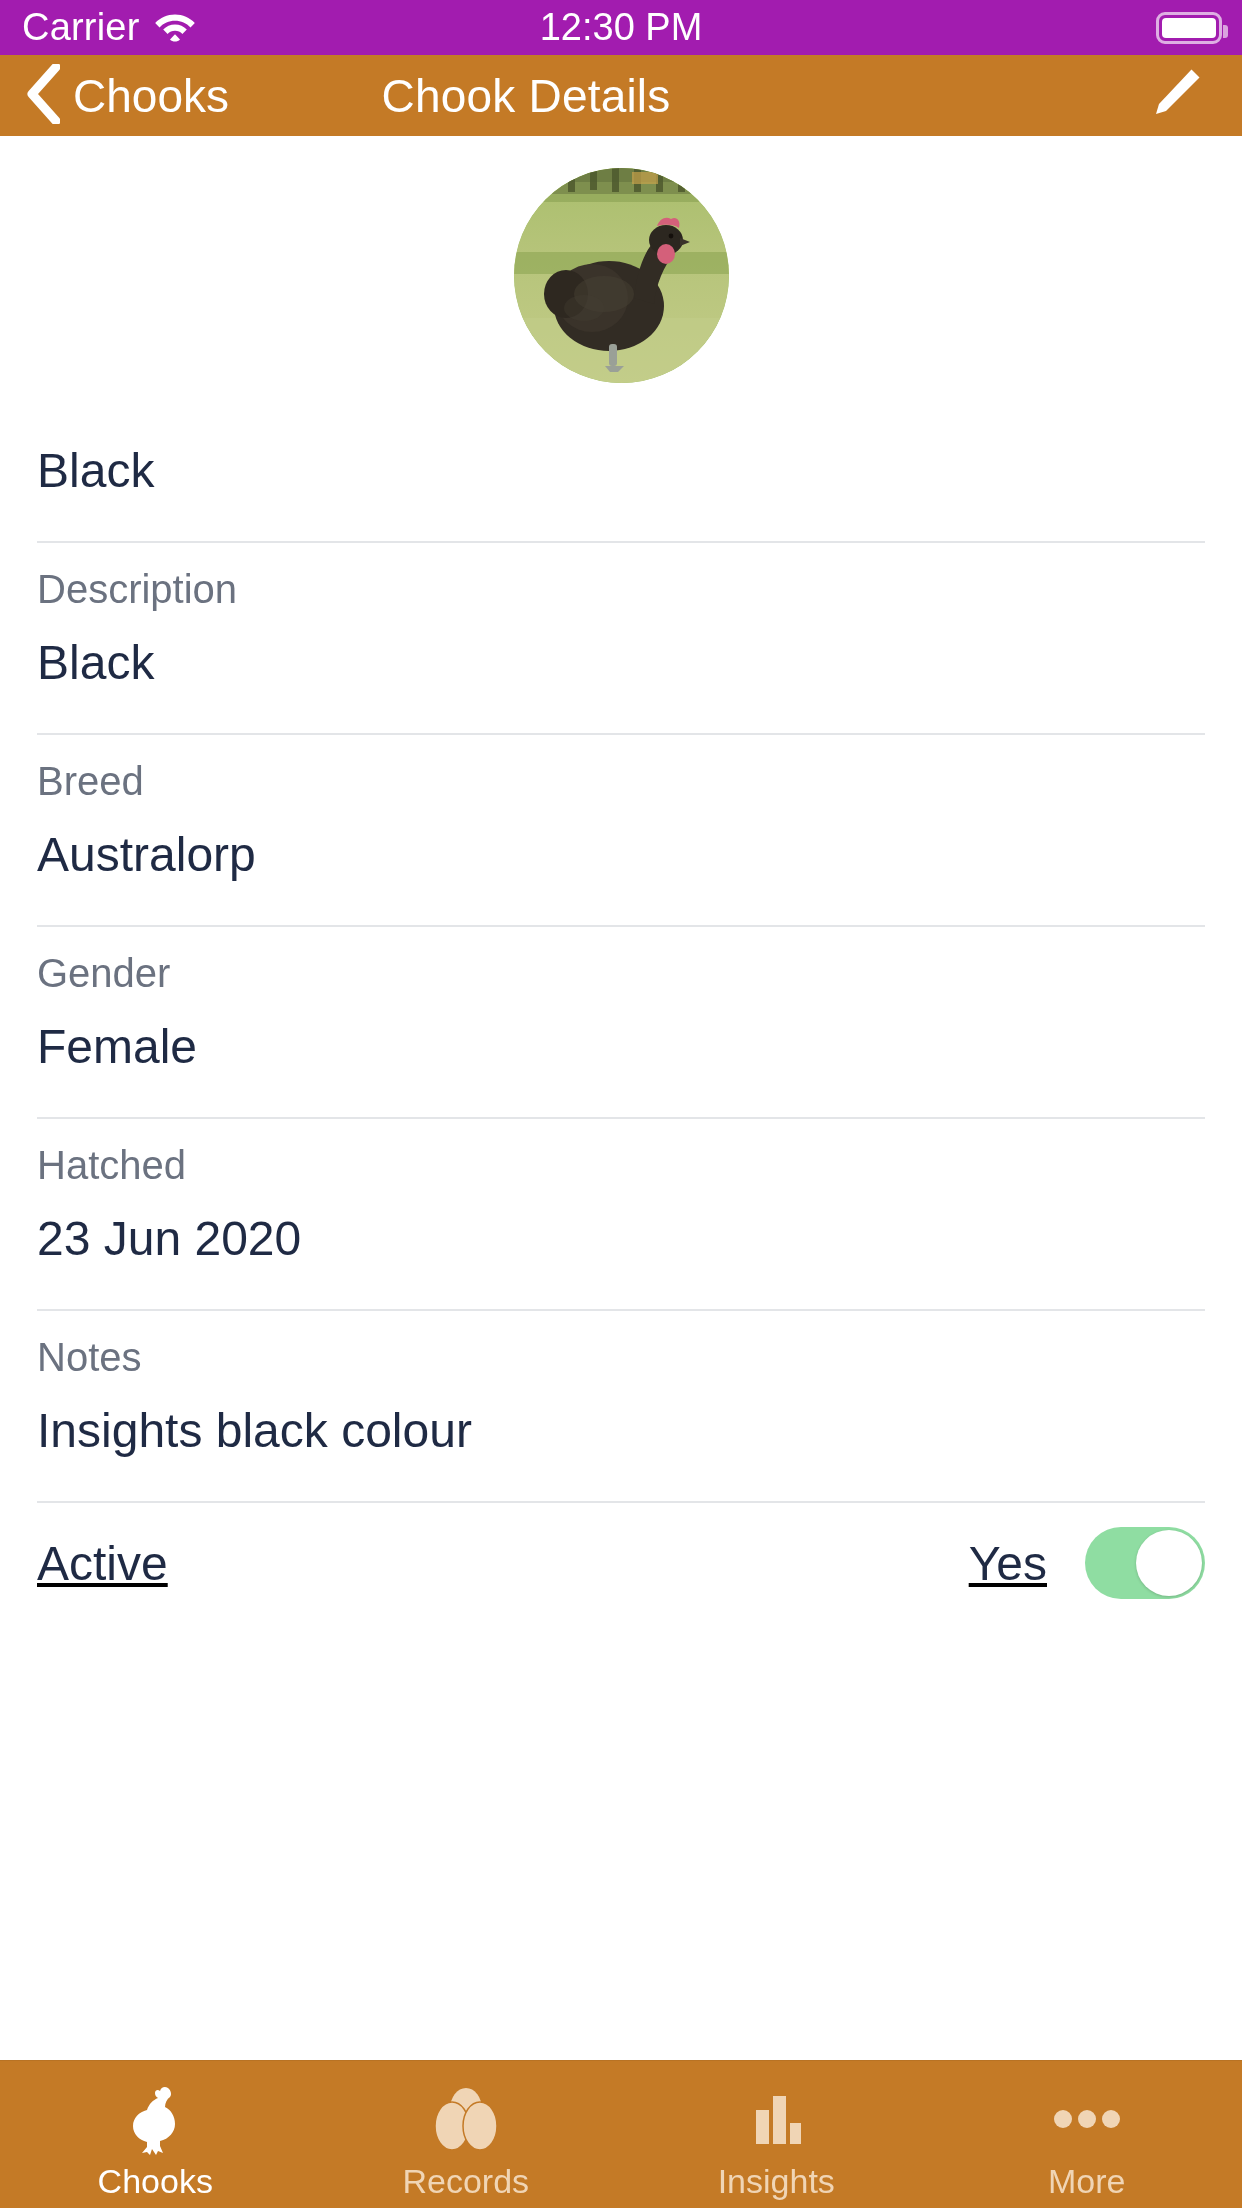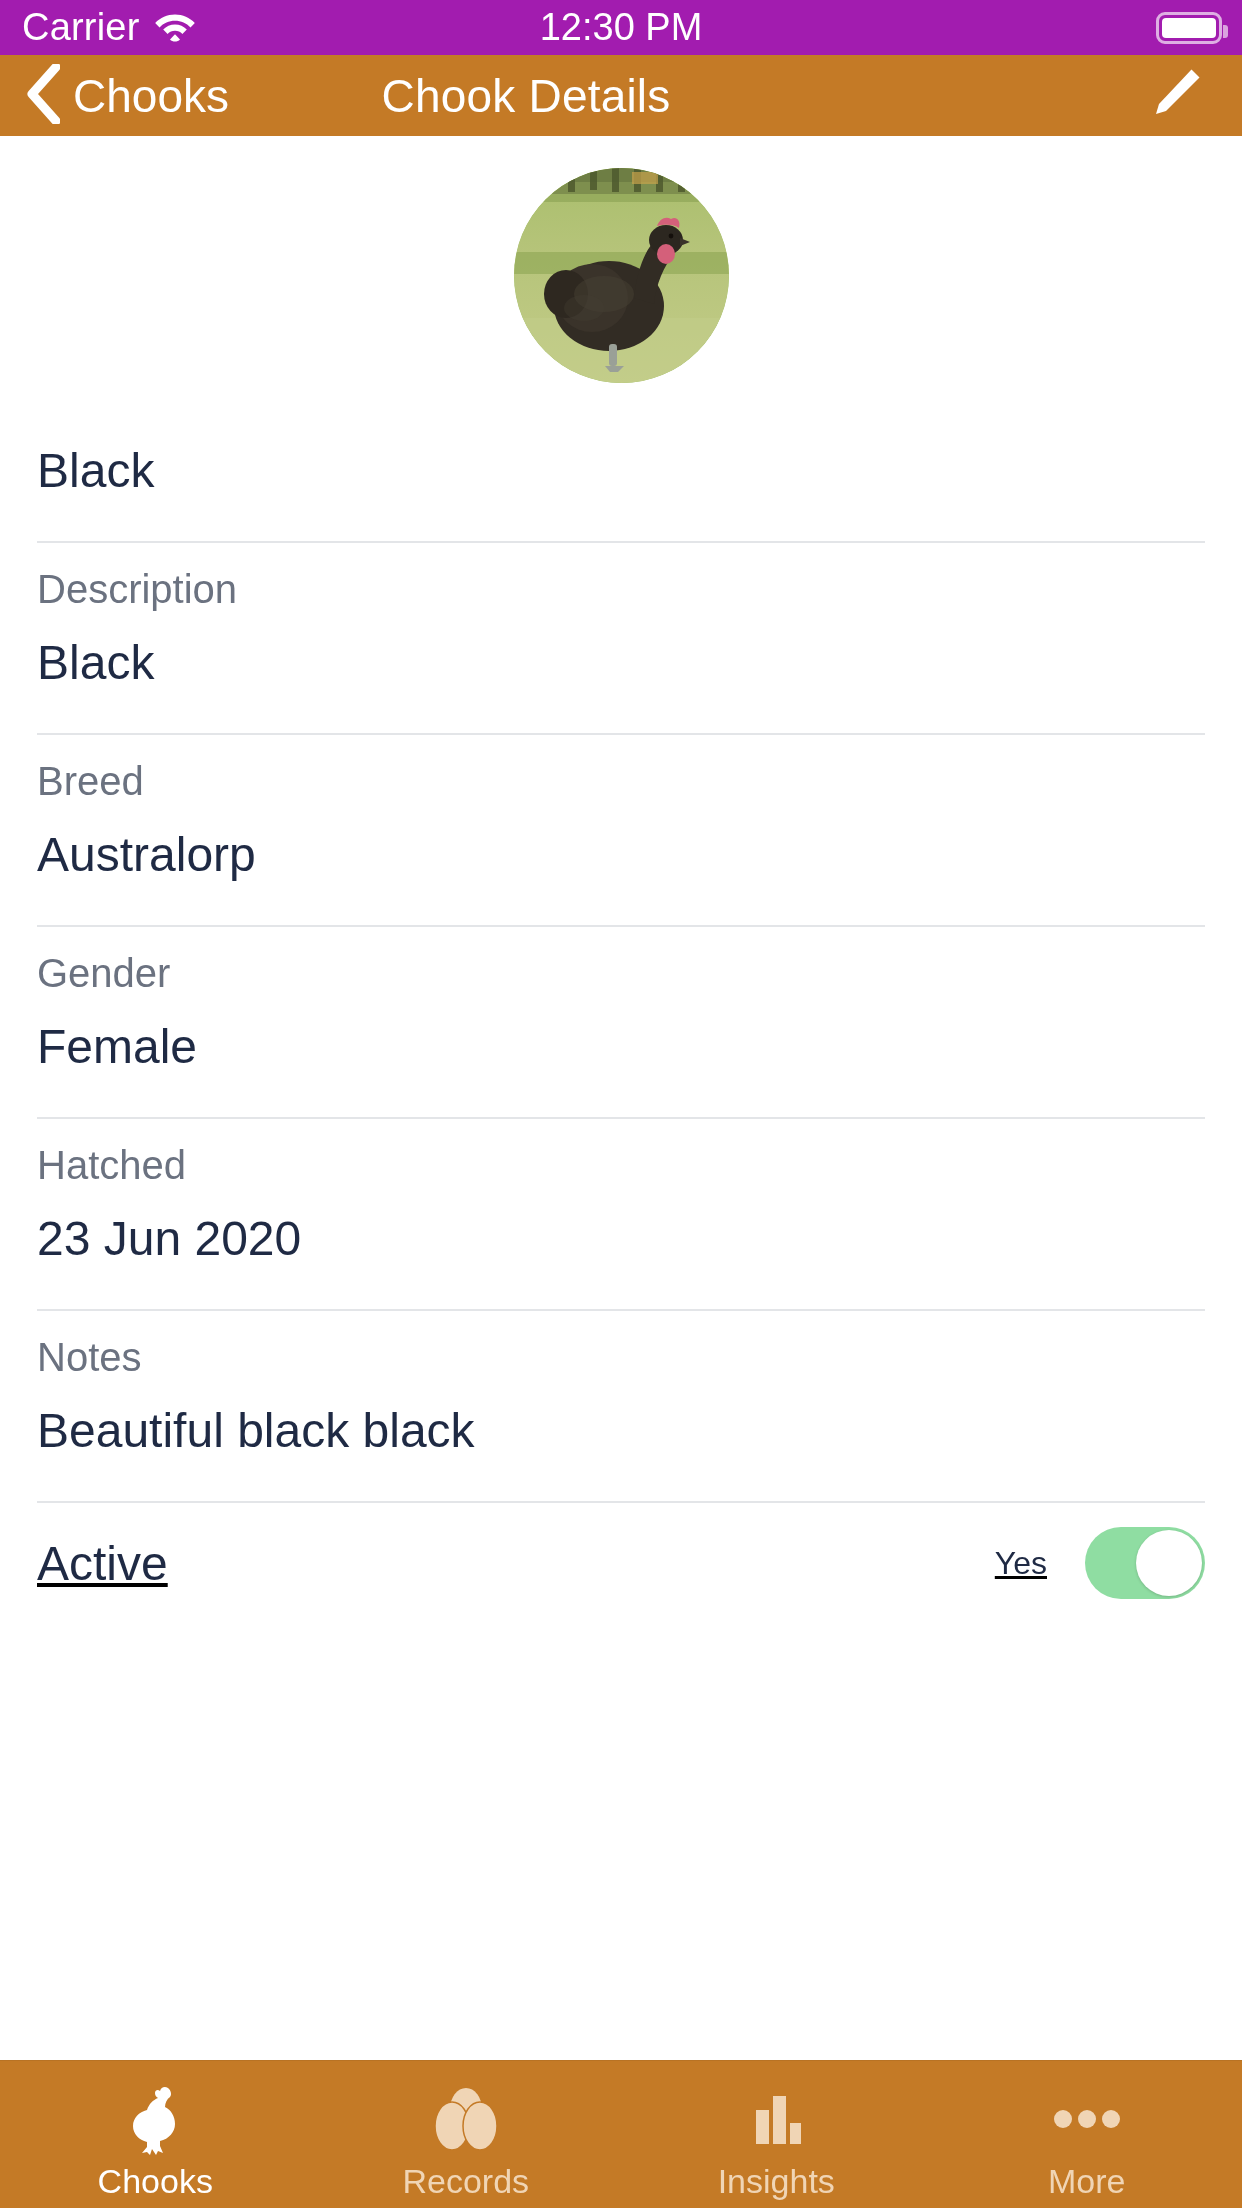--- a/index.html
+++ b/index.html
@@ -133,21 +133,21 @@
     padding:0 37px;
     display:flex; align-items:center;
     height:120px;
     text-decoration:underline;
   }
   .active-label {
     color:#1F2A44; font-size:48px;
     flex:1;
   }
   .active-value {
-    color:#1F2A44; font-size:32px;
+    color:#1F2A44; font-size:48px;
     margin-right:38px;
   }
   .toggle {
     width:120px; height:72px;
     border-radius:36px;
     background:#8FDDA2;
     position:relative;
     cursor:pointer;
     flex-shrink:0;
   }
@@ -321,21 +321,21 @@
       <div class="divider"></div>
 
       <div class="field-row">
         <div class="field-label">Hatched</div>
         <div class="field-value">23 Jun 2020</div>
       </div>
       <div class="divider"></div>
 
       <div class="field-row">
         <div class="field-label">Notes</div>
-        <div class="field-value">Beautiful black black</div>
+        <div class="field-value">Insights black colour</div>
       </div>
       <div class="divider"></div>
 
       <div class="active-row">
         <div class="active-label">Active</div>
         <div class="active-value">Yes</div>
         <div class="toggle">
           <div class="toggle-knob"></div>
         </div>
       </div>

